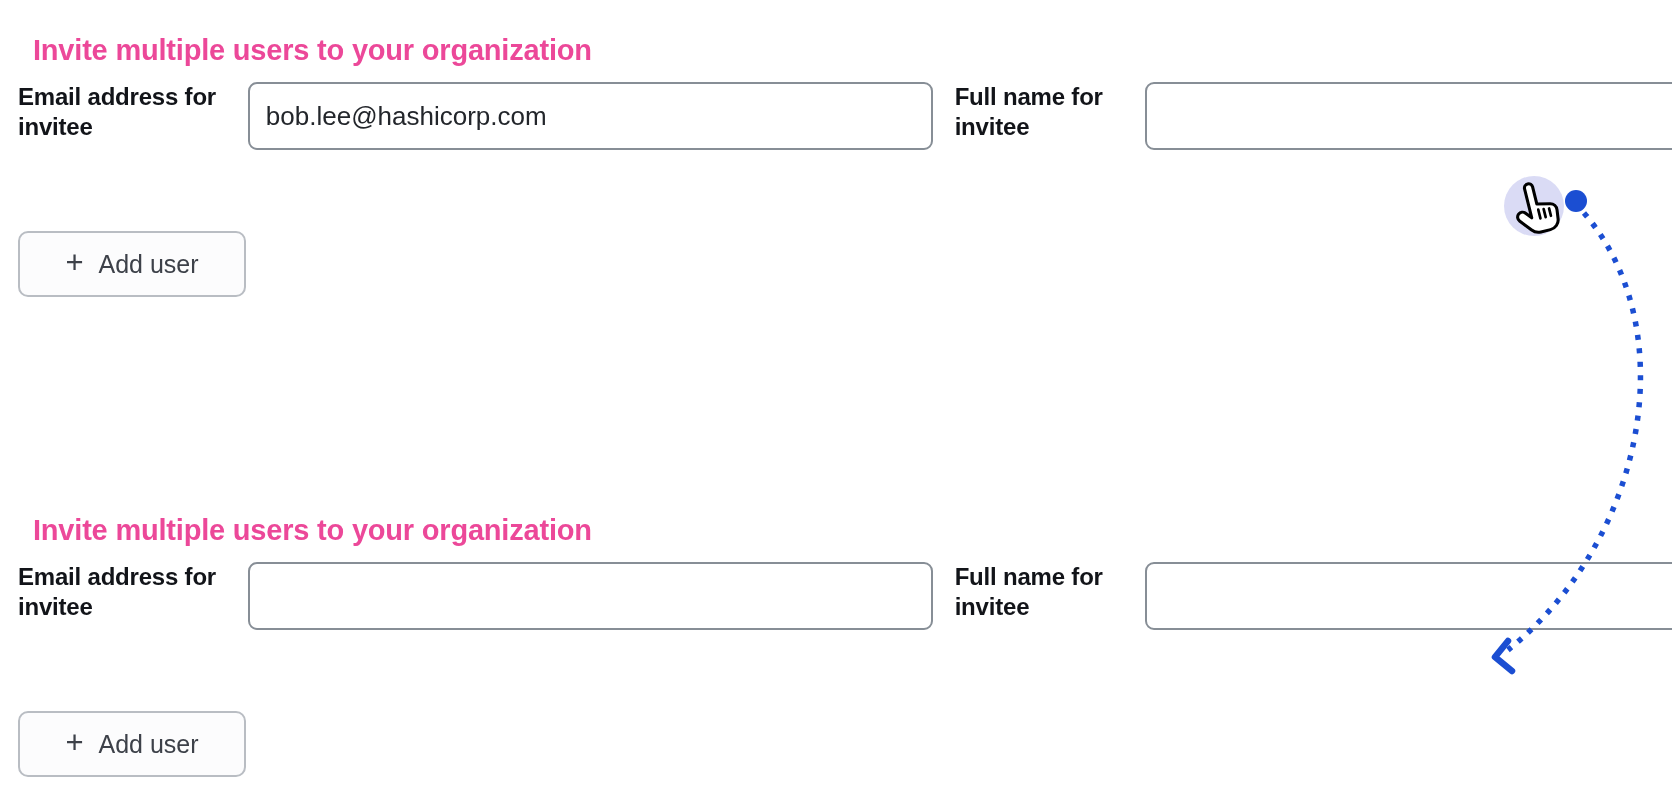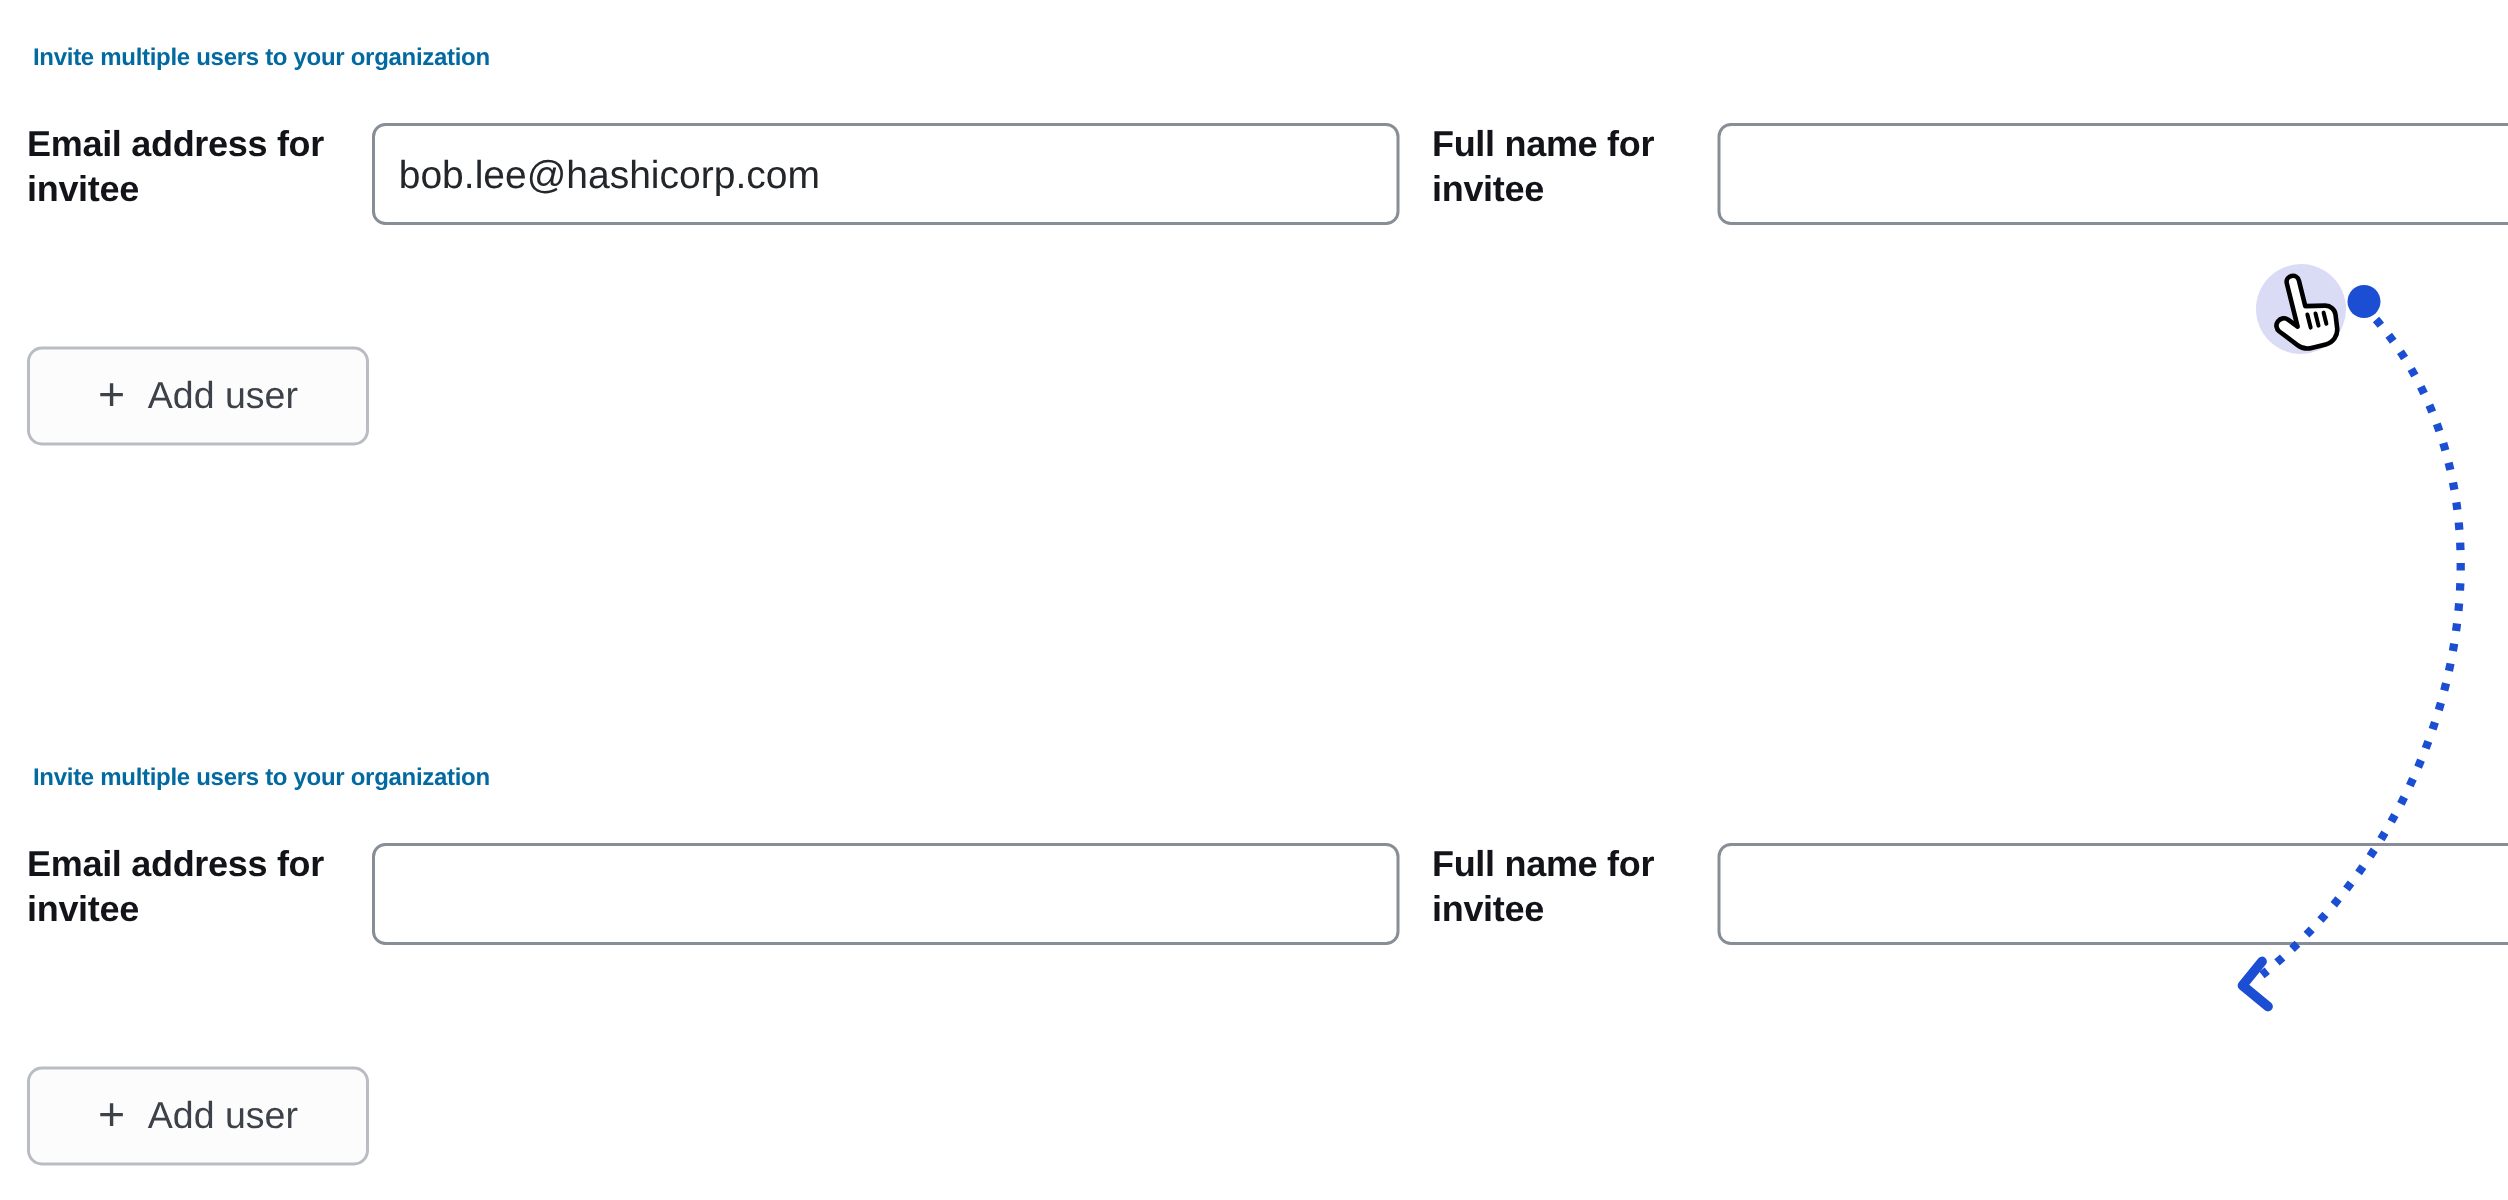--- a/index.html
+++ b/index.html
@@ -2,22 +2,22 @@
 <html><head>
 <meta charset="utf-8">
 <style>
   html,body{margin:0;padding:0;background:#fff;}
   .page{
     position:relative;width:1672px;height:800px;overflow:hidden;background:#ffffff;
     font-family:"Liberation Sans", sans-serif;
   }
   .invite-form{position:absolute;left:18px;width:1640px;height:300px;}
   .heading{
-    position:absolute;top:0;left:0;margin:4px;
-    font-size:16px;font-weight:700;letter-spacing:-0.2px;color:#0369a1;line-height:30px;
+    position:absolute;top:0;left:0;margin:15px;
+    font-size:29px;font-weight:700;letter-spacing:-0.2px;color:#ec4899;line-height:30px;
   }
   .row{position:absolute;top:62px;left:0;display:flex;gap:22px;align-items:flex-start;}
   .field{display:flex;}
   .field-label{
     font-size:24px;font-weight:700;letter-spacing:-0.2px;color:#121419;line-height:30px;
     margin-bottom:25px;
   }
   .text-input{
     box-sizing:border-box;height:68px;border:2px solid #878e96;border-radius:9px;
     background:#fff;font-family:"Liberation Sans", sans-serif;font-size:26px;color:#23262b;

